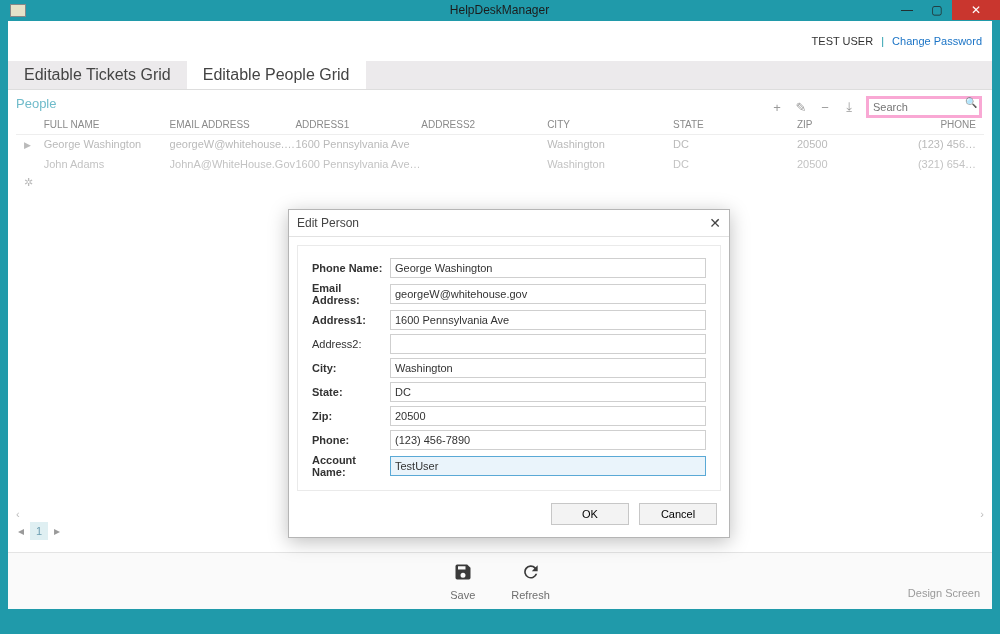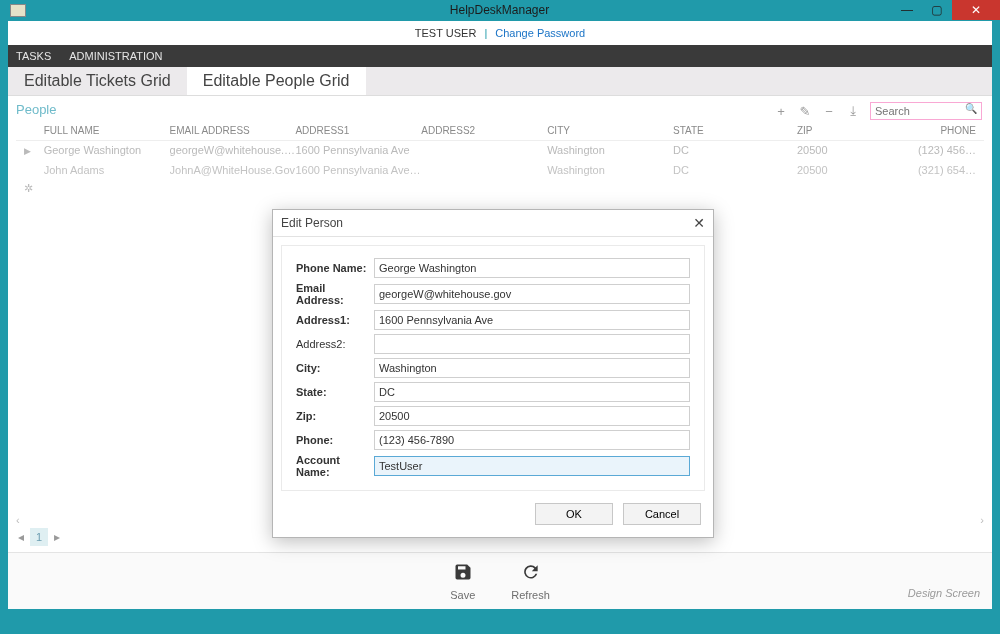--- a/index.html
+++ b/index.html
@@ -4,33 +4,33 @@
 <style>
 html,body{margin:0;padding:0;font-family:"Segoe UI",Arial,sans-serif;font-size:12px;color:#444;background:#209aaa;}
 .window{position:relative;width:1000px;height:634px;margin:0;overflow:hidden;box-sizing:border-box;}
 .titlebar{height:21px;background:#209aaa;position:relative;}
 .titlebar .icon-app{position:absolute;left:10px;top:4px;width:14px;height:11px;background:#e6e2c9;border:1px solid #888;}
 .titlebar .title{position:absolute;left:0;right:1px;text-align:center;color:#1c1c1c;font-size:12px;line-height:21px;}
 .win-btns{position:absolute;right:0;top:0;height:20px;display:flex;}
 .win-btn{width:30px;height:20px;display:flex;align-items:center;justify-content:center;color:#222;font-size:12px;}
 .win-btn.close{background:#c9362e;color:#fff;width:48px;}
 .app-body{background:#fff;height:596px;border:8px solid #209aaa;border-top:none;box-sizing:border-box;position:relative;overflow:hidden;}
-.userbar{height:24px;text-align:center;padding:0 10px;line-height:24px;font-size:11px;color:#333;}
+.userbar{height:24px;text-align:right;padding:8px 10px;line-height:24px;font-size:11px;color:#333;}
 .userbar .sep{color:#209aaa;margin:0 5px;}
 .userbar a{color:#1b74c6;text-decoration:none;}
 .menubar{height:22px;background:#3a3a3a;color:#e6e6e6;padding:0 8px;display:flex;align-items:center;gap:18px;font-size:11px;}
 .tabs{height:28px;background:#eceaec;border-bottom:1px solid #ddd;display:flex;}
 .tab{padding:0 16px;height:28px;display:flex;align-items:center;font-size:16px;color:#444;background:#eceaec;}
 .tab.active{background:#fff;}
 .page{padding:4px 8px 0 8px;position:relative;height:calc(100% - 24px - 22px - 28px - 56px);box-sizing:border-box;}
 .page h3{margin:2px 0 4px 0;font-weight:400;font-size:13px;color:#6fbbca;}
 .toolbar{position:absolute;top:6px;right:10px;display:flex;align-items:center;gap:10px;}
 .toolbar .ico{color:#9a9a9a;font-size:13px;cursor:pointer;width:14px;text-align:center;}
 .search{font-size:11px;}
-.search input{width:92px;height:16px;border:1px solid #f9a8d4;padding:0 14px 0 4px;font-size:11px;color:#777;}
+.search input{width:92px;height:16px;border:3px solid #f9a8d4;padding:0 14px 0 4px;font-size:11px;color:#777;}
 .search{position:relative;display:inline-block;}
 .search .mag{position:absolute;right:4px;top:1px;font-size:10px;color:#9a9a9a;}
 .grid{width:100%;overflow-x:auto;}
 .grid-head{display:flex;font-size:10px;color:#8a8a8a;font-weight:400;padding:4px 8px;border-bottom:1px solid #eee;}
 .grid-row{display:flex;font-size:11px;color:#c3c3c3;padding:3px 8px;}
 .grid-row.first{color:#bababa;}
 .col{box-sizing:border-box;white-space:nowrap;overflow:hidden;text-overflow:ellipsis;}
 .c-name{width:130px;margin-left:10px;}
 .c-email{width:130px;}
 .c-addr1{width:130px;}
@@ -40,24 +40,24 @@
 .c-zip{width:125px;}
 .c-phone{width:60px;text-align:right;}
 .row-marker{width:10px;color:#bababa;font-size:9px;line-height:14px;}
 .newrow{padding:3px 8px;color:#bbb;font-size:11px;}
 .pager{position:absolute;left:10px;bottom:8px;display:flex;align-items:center;gap:6px;color:#9a9a9a;font-size:12px;}
 .pager .pg{width:18px;height:18px;background:#dfeff2;color:#6b9db1;display:flex;align-items:center;justify-content:center;font-size:11px;}
 .scroll-arrows{position:absolute;left:8px;right:8px;bottom:28px;display:flex;justify-content:space-between;color:#bcbcbc;font-size:11px;}
 .bottom{position:absolute;left:0;right:0;bottom:0;height:56px;border-top:1px solid #e4e4e4;background:#fafafa;display:flex;align-items:center;justify-content:center;gap:36px;}
 .bottom .btn{display:flex;flex-direction:column;align-items:center;color:#6e6e6e;font-size:11px;gap:2px;position:relative;}
 .bottom .btn .bi{font-size:20px;color:#3a3a3a;}
-.design{position:absolute;right:12px;bottom:10px;font-size:11px;color:#9a9a9a;font-style:italic;}
+.design{position:absolute;right:12px;bottom:10px;font-size:11px;color:#9a9a9a;}
 
 .overlay{position:absolute;inset:0;background:transparent;}
-.dialog{position:absolute;left:264px;top:188px;width:440px;background:#fff;border:1px solid #b5b5b5;box-shadow:0 4px 18px rgba(0,0,0,0.25);}
+.dialog{position:absolute;left:280px;top:188px;width:440px;background:#fff;border:1px solid #b5b5b5;box-shadow:0 4px 18px rgba(0,0,0,0.25);}
 .dlg-title{display:flex;justify-content:space-between;align-items:center;height:26px;padding:0 8px;border-bottom:1px solid #e2e2e2;font-size:12px;color:#444;}
 .dlg-title .x{font-size:14px;cursor:pointer;}
 .dlg-body{padding:12px 14px 8px 14px;border:1px solid #eaeaea;margin:8px;}
 .fieldrow{display:flex;align-items:center;margin-bottom:4px;}
 .fieldrow label{width:78px;font-size:11px;color:#333;}
 .fieldrow label.bold{font-weight:600;}
 .fieldrow input{flex:1;height:18px;border:1px solid #cfcfcf;padding:0 4px;font-size:11px;color:#333;}
 .fieldrow input.focused{border:1px solid #5aa9d6;background:#eaf4fb;}
 .dlg-foot{display:flex;justify-content:flex-end;gap:10px;padding:4px 12px 12px 12px;}
 .dlg-foot button{width:78px;height:22px;background:#f3f3f3;border:1px solid #c7c7c7;font-size:11px;}
@@ -79,24 +79,20 @@
     </div>
   </div>
 
   <div class="app-body">
     <div class="userbar">
       <span>TEST USER</span>
       <span class="sep">|</span>
       <a href="#">Change Password</a>
     </div>
 
-    <div class="menubar">
-      <span>TASKS</span>
-      <span>ADMINISTRATION</span>
-    </div>
 
     <div class="tabs">
       <div class="tab">Editable Tickets Grid</div>
       <div class="tab active">Editable People Grid</div>
     </div>
 
     <div class="page">
       <h3>People</h3>
 
       <div class="toolbar">

